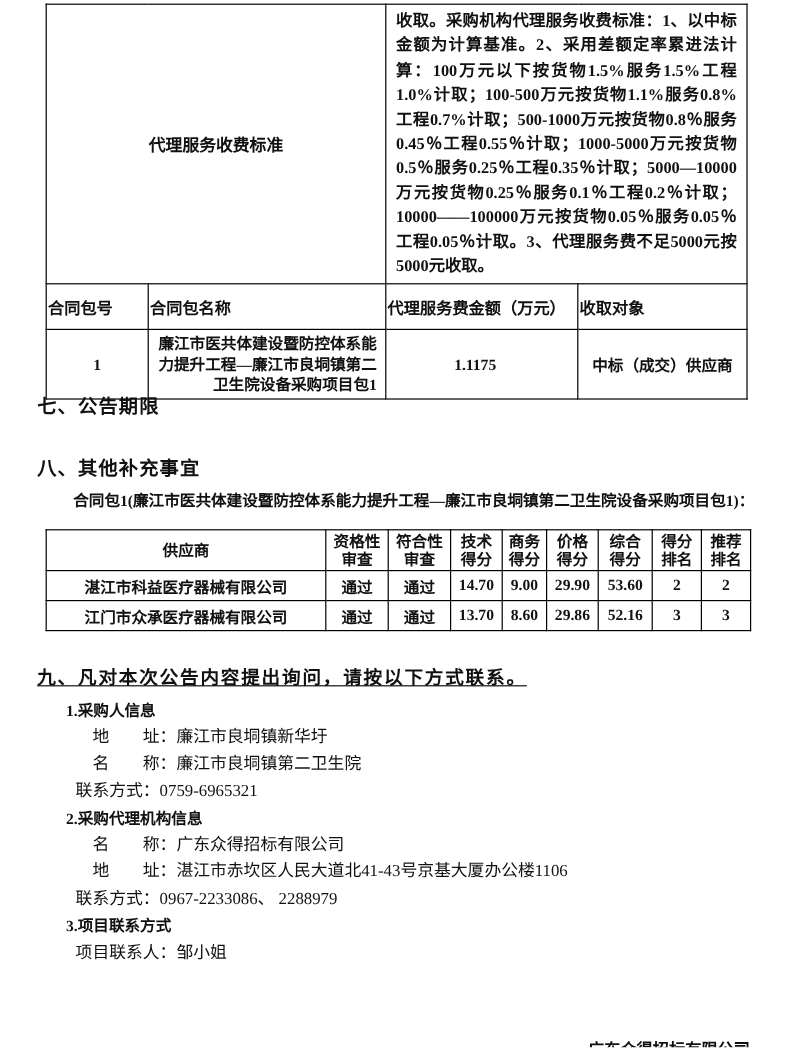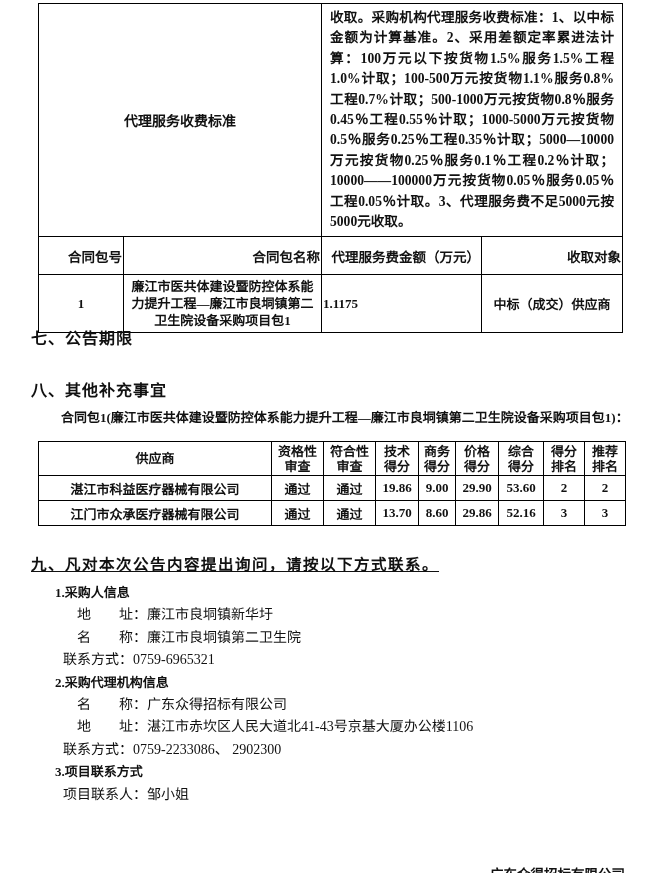--- a/index.html
+++ b/index.html
@@ -15,25 +15,25 @@
   td,th{border:1px solid #000;vertical-align:middle;box-sizing:border-box;}
 
   
   #tbl1{position:absolute;top:3px;left:38px;width:584px;}
   #tbl1 td{font-weight:700;}
   .fee-label-cell{text-align:center;font-size:14px;margin-left:24px;}
   .fee-text-cell{
     padding:4px 8px;font-size:13.6px;line-height:20.4px;
     text-align:justify;text-justify:inter-ideograph;
   }
-  .t1-head td{height:38px;text-align:right;font-size:13.5px;}
+  .t1-head td{height:38px;text-align:left;font-size:13.5px;}
   .t1-row td{height:58px;font-size:13px;}
   .pkg-no-cell{text-align:center;}
-  .pkg-name-cell{padding:3px 7px;font-size:10.5px;line-height:17px;text-align:center;font-family:Liberation Serif, serif;}
-  .fee-amount-cell{text-align:left;padding-right:12px;font-size:13px;}
+  .pkg-name-cell{padding:3px 7px;font-size:10.5px;line-height:17px;text-align:right;font-family:Liberation Serif, serif;}
+  .fee-amount-cell{text-align:center;padding-right:12px;font-size:13px;}
   .fee-target-cell{text-align:center;font-size:13px;}
 
   
   .sec-title{position:absolute;left:31px;font-size:16px;font-weight:700;letter-spacing:1px;white-space:nowrap;}
   .sec-body{position:absolute;left:61px;font-size:13.5px;font-weight:700;white-space:nowrap;}
   #sec7-title{top:325px;}
   #sec7-body{top:352px;}
   #sec8-title{top:377px;}
   #sec8-intro{top:407px;font-size:13px;}
 
@@ -121,21 +121,21 @@
 排名</th>
         <th>推荐
 排名</th>
       </tr>
     </thead>
     <tbody>
       <tr>
         <td>湛江市科益医疗器械有限公司</td>
         <td>通过</td>
         <td>通过</td>
-        <td>19.86</td>
+        <td>14.70</td>
         <td>9.00</td>
         <td>29.90</td>
         <td>53.60</td>
         <td>2</td>
         <td>2</td>
       </tr>
       <tr>
         <td>江门市众承医疗器械有限公司</td>
         <td>通过</td>
         <td>通过</td>
@@ -153,21 +153,21 @@
 
   <div id="contacts">
     <div class="contact-heading">1.采购人信息</div>
     <div class="contact-line">地　　址：廉江市良垌镇新华圩</div>
     <div class="contact-line">名　　称：廉江市良垌镇第二卫生院</div>
     <div class="contact-line outdent">联系方式：0759-6965321</div>
 
     <div class="contact-heading">2.采购代理机构信息</div>
     <div class="contact-line">名　　称：广东众得招标有限公司</div>
     <div class="contact-line">地　　址：湛江市赤坎区人民大道北41-43号京基大厦办公楼1106</div>
-    <div class="contact-line outdent">联系方式：0759-2233086、 2902300</div>
+    <div class="contact-line outdent">联系方式：0967-2233086、 2288979</div>
 
     <div class="contact-heading">3.项目联系方式</div>
     <div class="contact-line outdent">项目联系人：邹小姐</div>
   </div>
 
   <div id="footer">
     <div>广东众得招标有限公司</div>
     <div>2023年05月18日</div>
   </div>
 

